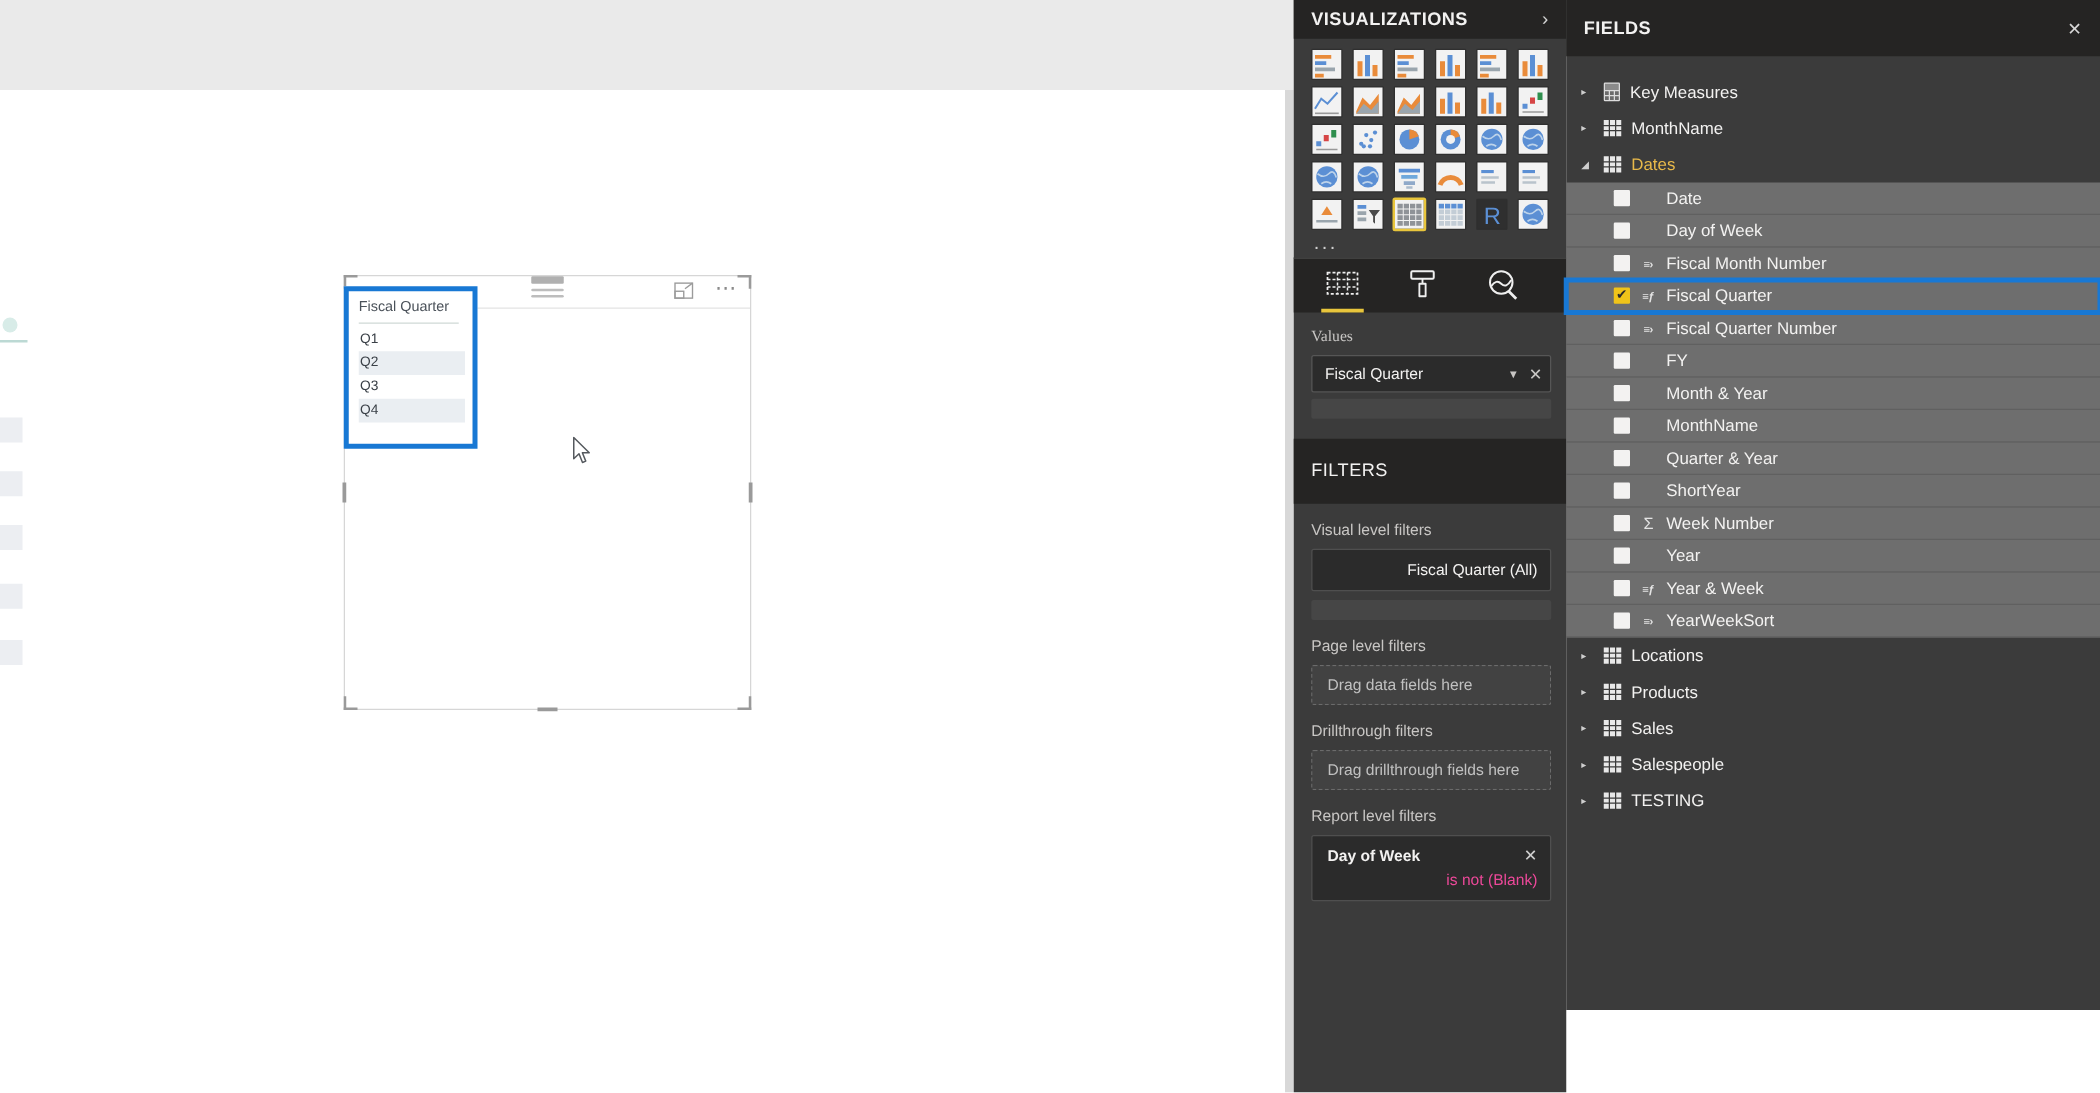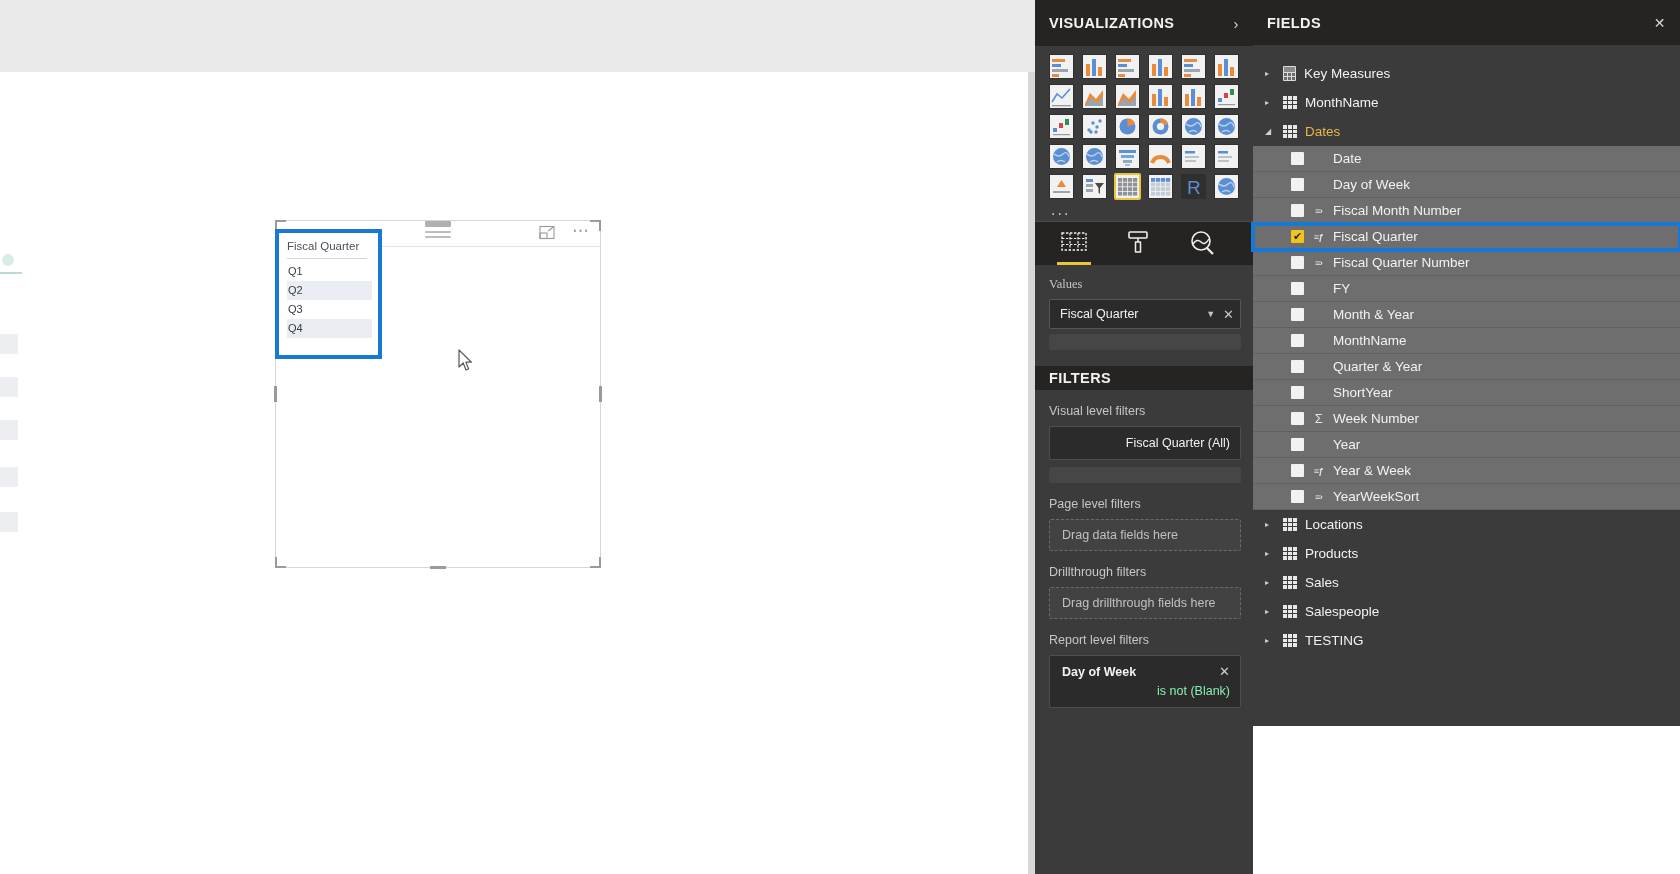--- a/index.html
+++ b/index.html
@@ -123,21 +123,21 @@
   
   .cursor { position: absolute; left: 458px; top: 277px; }
 
   
   .viz-pane {
     position: absolute; left: 1035px; top: 0;
     width: 218px; height: 874px;
     background: #3b3b3b;
   }
   .pane-header {
-    height: 46px; background: #252423;
+    height: 31px; background: #252423;
     display: flex; align-items: center;
     padding: 0 14px;
     color: #f3f2f1; font-size: 14.5px; font-weight: bold;
     letter-spacing: 0.4px;
   }
   .pane-header .chev {
     margin-left: auto; font-size: 15px; color: #d6d6d6; font-weight: normal;
   }
   .viz-grid {
     padding: 8px 10px 0 14px;
@@ -184,23 +184,23 @@
     color: #f3f2f1; font-size: 12.5px;
   }
   .well-chip .sp { margin-left: auto; display: flex; gap: 8px; align-items: center; }
   .chip-caret { color: #c8c6c4; font-size: 9px; }
   .chip-x { color: #c8c6c4; font-size: 13px; }
   .well-empty {
     margin: 5px 12px 0 14px; height: 16px; background: #464646; border-radius: 2px;
   }
 
   .filters-header {
-    margin-top: 16px; height: 24px; background: #252423;
+    margin-top: 16px; height: 52px; background: #252423;
     display: flex; align-items: center; padding-left: 14px;
-    color: #f3f2f1; font-size: 14.5px; font-weight: bold; letter-spacing: 0.4px;
+    color: #f3f2f1; font-size: 14.5px; font-weight: normal; letter-spacing: 0.4px;
   }
   .filter-section-label {
     color: #c8c6c4; font-size: 12.5px;
     padding: 14px 0 8px 14px;
   }
   .filter-card {
     margin: 0 12px 0 14px;
     background: #2b2b2b; border: 1px solid #4f4f4f; border-radius: 2px;
     color: #f3f2f1; font-size: 12.5px;
     padding: 9px 10px 9px 12px;
@@ -208,26 +208,26 @@
   }
   .filter-drop {
     margin: 0 12px 0 14px;
     background: #424242; border: 1px dashed #6b6b6b; border-radius: 2px;
     color: #c0c0c0; font-size: 12.5px;
     padding: 8px 10px 8px 12px;
   }
   .filter-card.two-line { padding: 8px 10px 9px 12px; }
   .filter-card .row1 { display: flex; align-items: center; font-weight: bold; }
   .filter-card .row1 .x { margin-left: auto; color: #d0d0d0; font-size: 13px; font-weight: normal;}
-  .filter-card .row2 { margin-top: 5px; color: #86efac; }
+  .filter-card .row2 { margin-top: 5px; color: #ec4899; }
 
   
   .fields-pane {
     position: absolute; left: 1253px; top: 0;
-    width: 427px; height: 726px;
+    width: 427px; height: 808px;
     background: #3b3b3b;
   }
   .fields-header {
     height: 45px; background: #252423;
     display: flex; align-items: center;
     padding: 0 14px;
     color: #f3f2f1; font-size: 14.5px; font-weight: bold; letter-spacing: 0.4px;
   }
   .fields-header .close { margin-left: auto; color: #d6d6d6; font-size: 14px; font-weight: normal;}
   .search-box {

